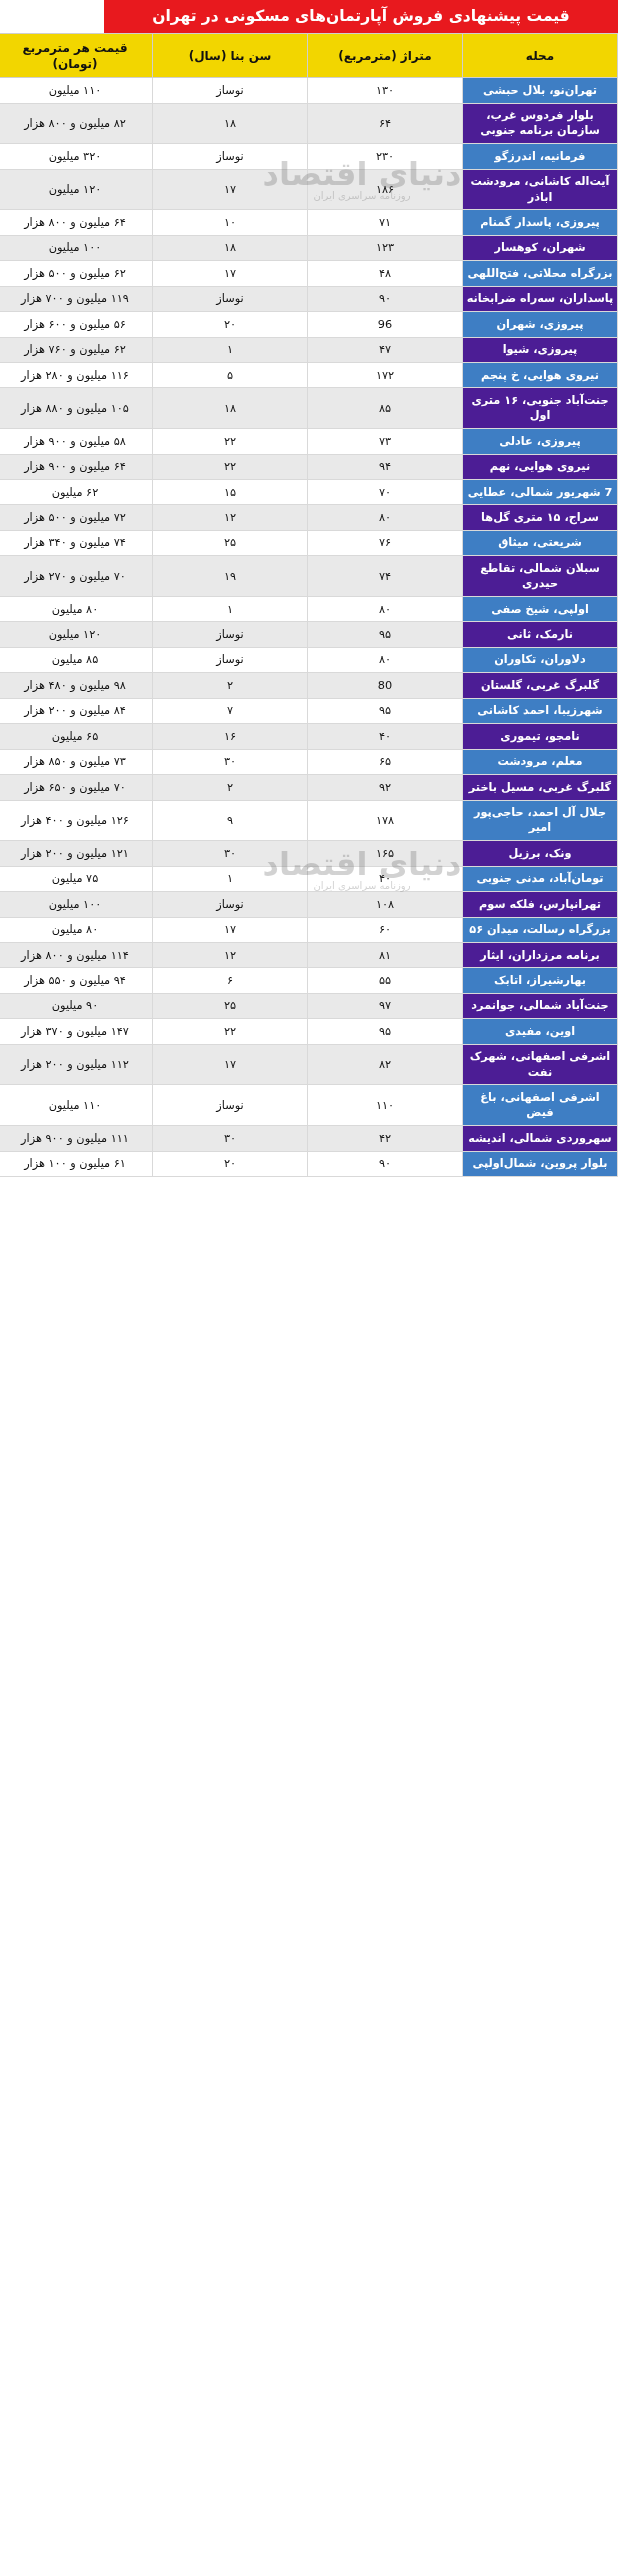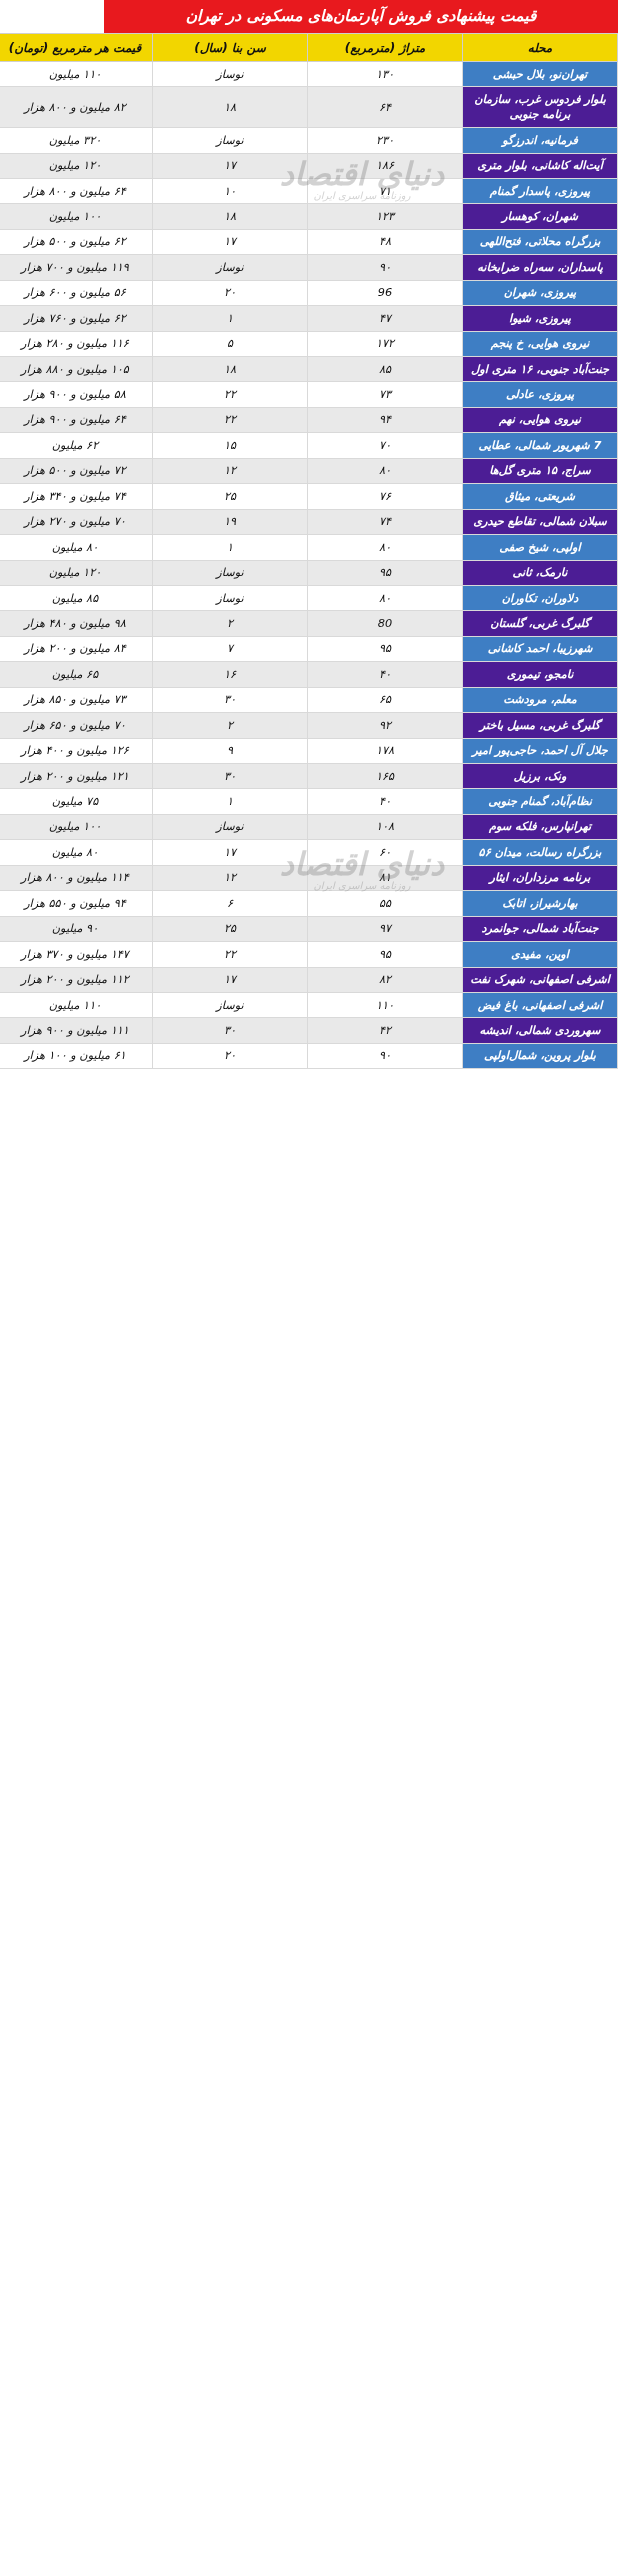--- a/index.html
+++ b/index.html
@@ -10,21 +10,20 @@
   body {
     font-family: "DejaVu Sans", "Liberation Sans", sans-serif;
     width: 618px;
   }
   .sheet {
     width: 514px;
     position: relative;
     background: #ffffff;
     box-sizing: border-box;
     padding: 0;
-    font-style: italic;
   }
   .title-bar {
     background: #e8191e;
     color: #ffffff;
     text-align: center;
     font-weight: bold;
     font-size: 15.5px;
     padding: 7.2px 0 8.2px 0;
     letter-spacing: 0;
   }
@@ -132,21 +131,21 @@
           <td class="col-sen">۱۸</td>
           <td class="col-gheymat">۸۲ میلیون و ۸۰۰ هزار</td>
         </tr>
         <tr>
           <td class="col-mahalle">فرمانیه، اندرزگو</td>
           <td class="col-metraj">۲۳۰</td>
           <td class="col-sen">نوساز</td>
           <td class="col-gheymat">۳۲۰ میلیون</td>
         </tr>
         <tr class="alt">
-          <td class="col-mahalle">آیت‌اله کاشانی، بلوار متری</td>
+          <td class="col-mahalle">آیت‌اله کاشانی، مرودشت اباذر</td>
           <td class="col-metraj">۱۸۶</td>
           <td class="col-sen">۱۷</td>
           <td class="col-gheymat">۱۲۰ میلیون</td>
         </tr>
         <tr>
           <td class="col-mahalle">پیروزی، پاسدار گمنام</td>
           <td class="col-metraj">۷۱</td>
           <td class="col-sen">۱۰</td>
           <td class="col-gheymat">۶۴ میلیون و ۸۰۰ هزار</td>
         </tr>
@@ -282,21 +281,21 @@
           <td class="col-sen">۹</td>
           <td class="col-gheymat">۱۲۶ میلیون و ۴۰۰ هزار</td>
         </tr>
         <tr class="alt">
           <td class="col-mahalle">ونک، برزیل</td>
           <td class="col-metraj">۱۶۵</td>
           <td class="col-sen">۳۰</td>
           <td class="col-gheymat">۱۲۱ میلیون و ۲۰۰ هزار</td>
         </tr>
         <tr>
-          <td class="col-mahalle">نظام‌آباد، گمنام جنوبی</td>
+          <td class="col-mahalle">تومان‌آباد، مدنی جنوبی</td>
           <td class="col-metraj">۴۰</td>
           <td class="col-sen">۱</td>
           <td class="col-gheymat">۷۵ میلیون</td>
         </tr>
         <tr class="alt">
           <td class="col-mahalle">تهرانپارس، فلکه سوم</td>
           <td class="col-metraj">۱۰۸</td>
           <td class="col-sen">نوساز</td>
           <td class="col-gheymat">۱۰۰ میلیون</td>
         </tr>

